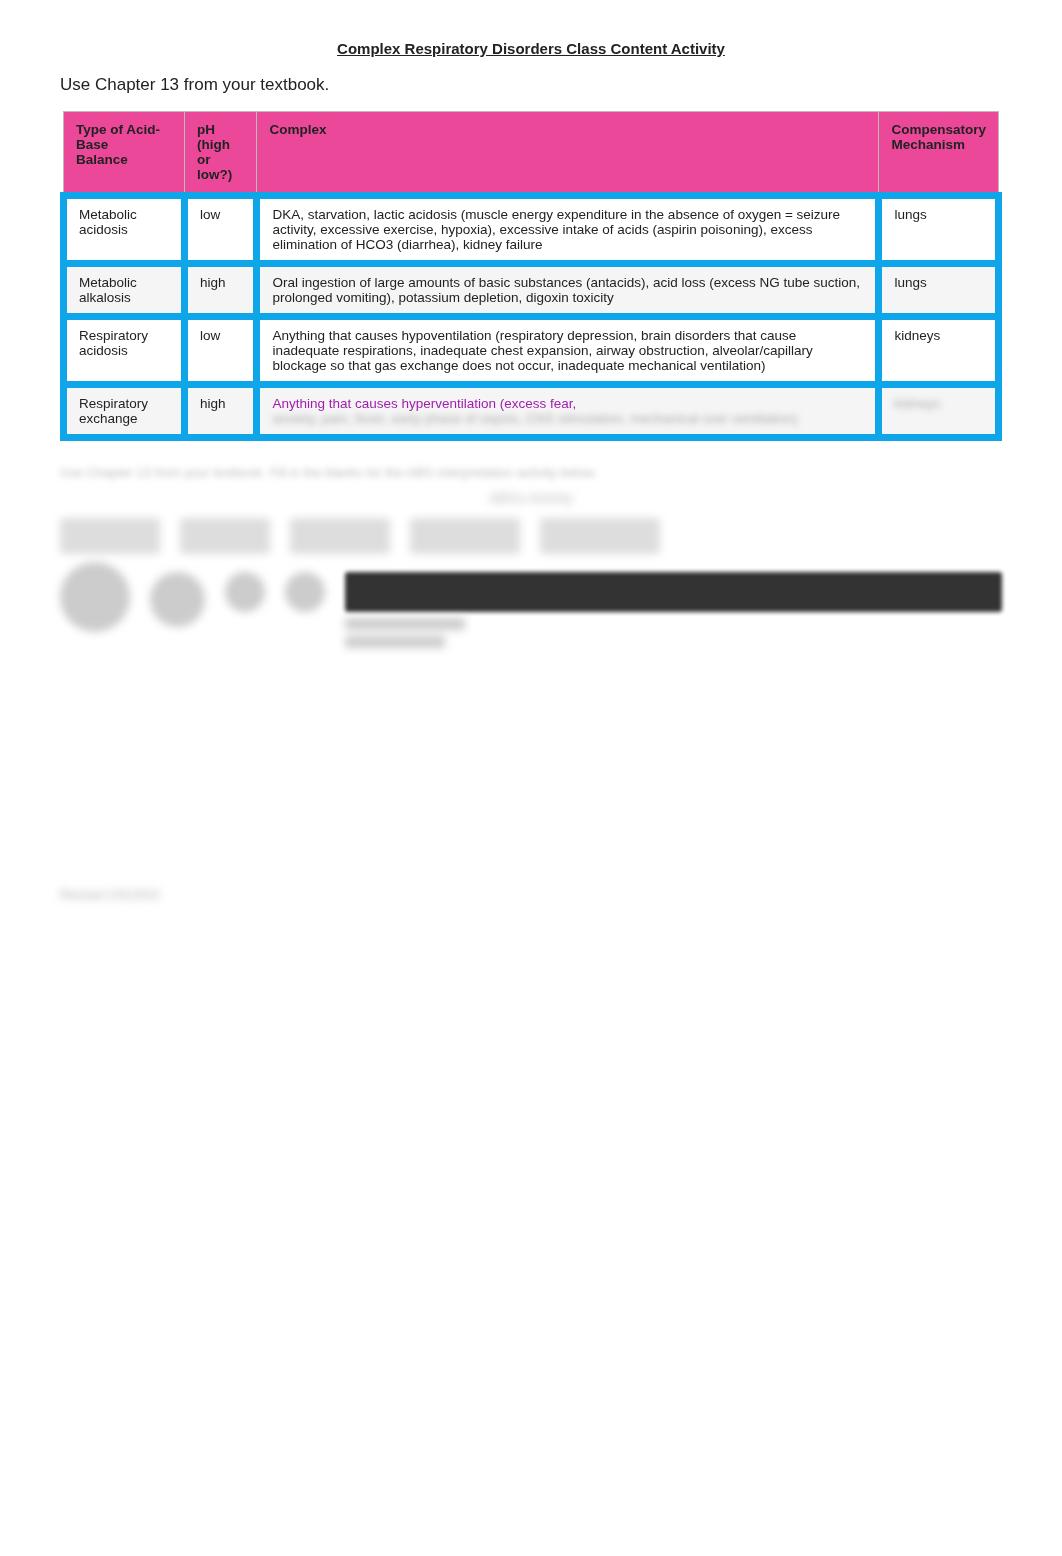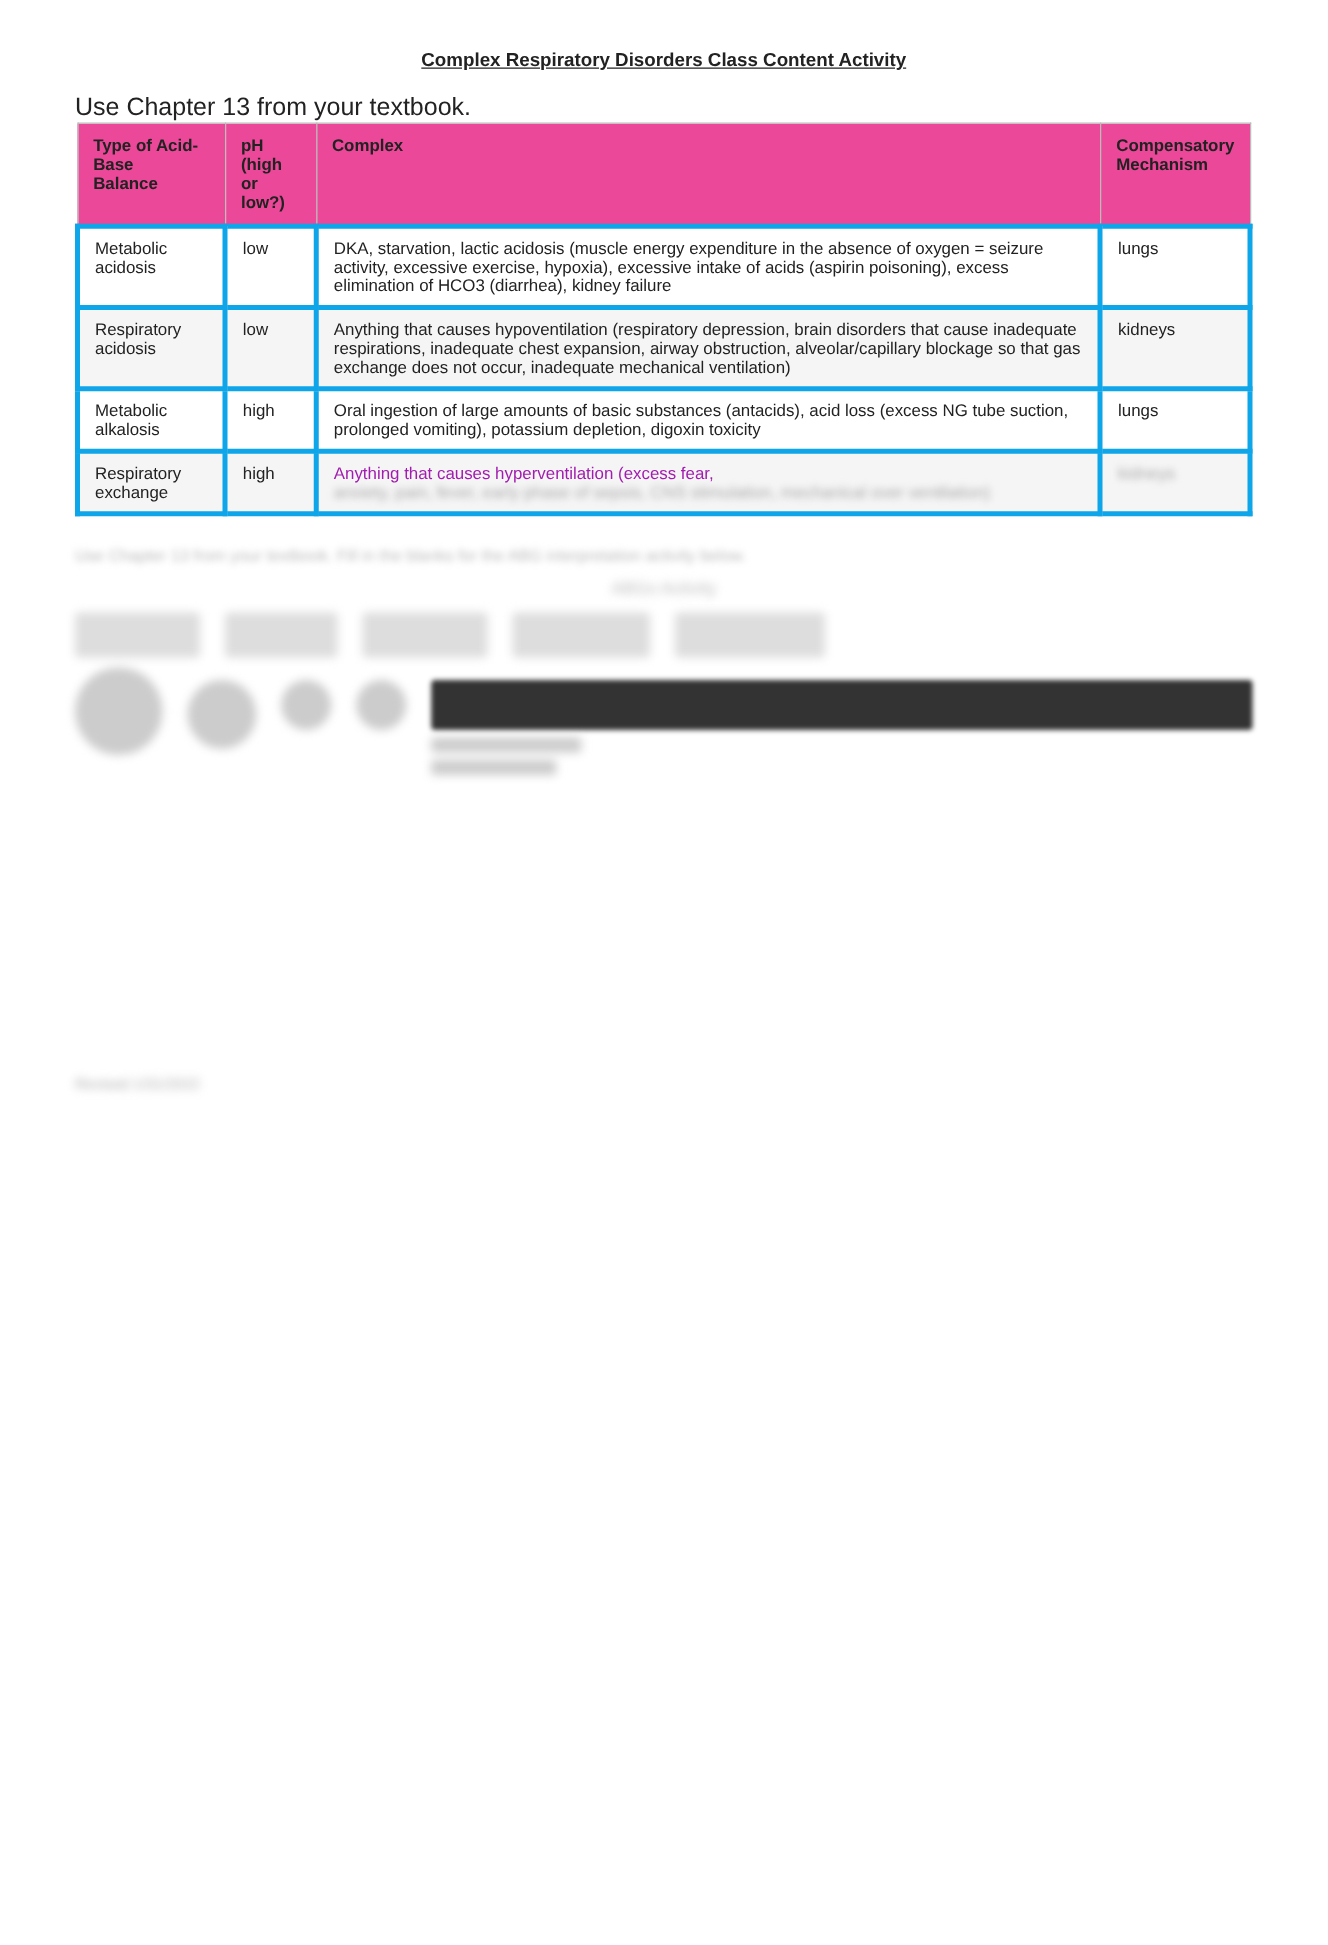--- a/index.html
+++ b/index.html
@@ -13,38 +13,39 @@
       padding: 40px 60px;
     }
     .page-title {
       text-align: center;
       font-weight: bold;
       font-size: 15px;
       margin-bottom: 18px;
       text-decoration: underline;
     }
     .intro-text {
-      font-size: 20px;
+      margin-bottom: 16px;
+      font-size: 17px;
     }
     table {
       width: 100%;
       border-collapse: collapse;
       margin-bottom: 24px;
       font-size: 13.5px;
     }
     th {
       background: #ec4899;
       border: 1px solid #bbb;
       padding: 10px 12px;
       text-align: left;
       font-weight: bold;
       vertical-align: top;
     }
     td {
-      border: 4px solid #0ea5e9;
+      border: 7px solid #0ea5e9;
       padding: 8px 12px;
       vertical-align: top;
     }
     tr:nth-child(even) td {
       background: #f5f5f5;
     }
     tr:nth-child(odd) td {
       background: #ffffff;
     }
     .blurred-section {
@@ -145,30 +146,30 @@
     </tr>
   </thead>
   <tbody>
     <tr>
       <td>Metabolic acidosis</td>
       <td>low</td>
       <td>DKA, starvation, lactic acidosis (muscle energy expenditure in the absence of oxygen = seizure activity, excessive exercise, hypoxia), excessive intake of acids (aspirin poisoning), excess elimination of HCO3 (diarrhea), kidney failure</td>
       <td>lungs</td>
     </tr>
     <tr>
+      <td>Metabolic alkalosis</td>
+      <td>high</td>
+      <td>Oral ingestion of large amounts of basic substances (antacids), acid loss (excess NG tube suction, prolonged vomiting), potassium depletion, digoxin toxicity</td>
+      <td>lungs</td>
+    </tr>
+    <tr>
       <td>Respiratory acidosis</td>
       <td>low</td>
       <td>Anything that causes hypoventilation (respiratory depression, brain disorders that cause inadequate respirations, inadequate chest expansion, airway obstruction, alveolar/capillary blockage so that gas exchange does not occur, inadequate mechanical ventilation)</td>
       <td>kidneys</td>
-    </tr>
-    <tr>
-      <td>Metabolic alkalosis</td>
-      <td>high</td>
-      <td>Oral ingestion of large amounts of basic substances (antacids), acid loss (excess NG tube suction, prolonged vomiting), potassium depletion, digoxin toxicity</td>
-      <td>lungs</td>
     </tr>
     <tr>
       <td>Respiratory exchange</td>
       <td>high</td>
       <td>
         <span class="partially-visible">Anything that causes hyperventilation (excess fear,</span>
         <br>
         <span class="respiratory-alkalosis-blur">anxiety, pain, fever, early phase of sepsis, CNS stimulation, mechanical over ventilation)</span>
       </td>
       <td>

